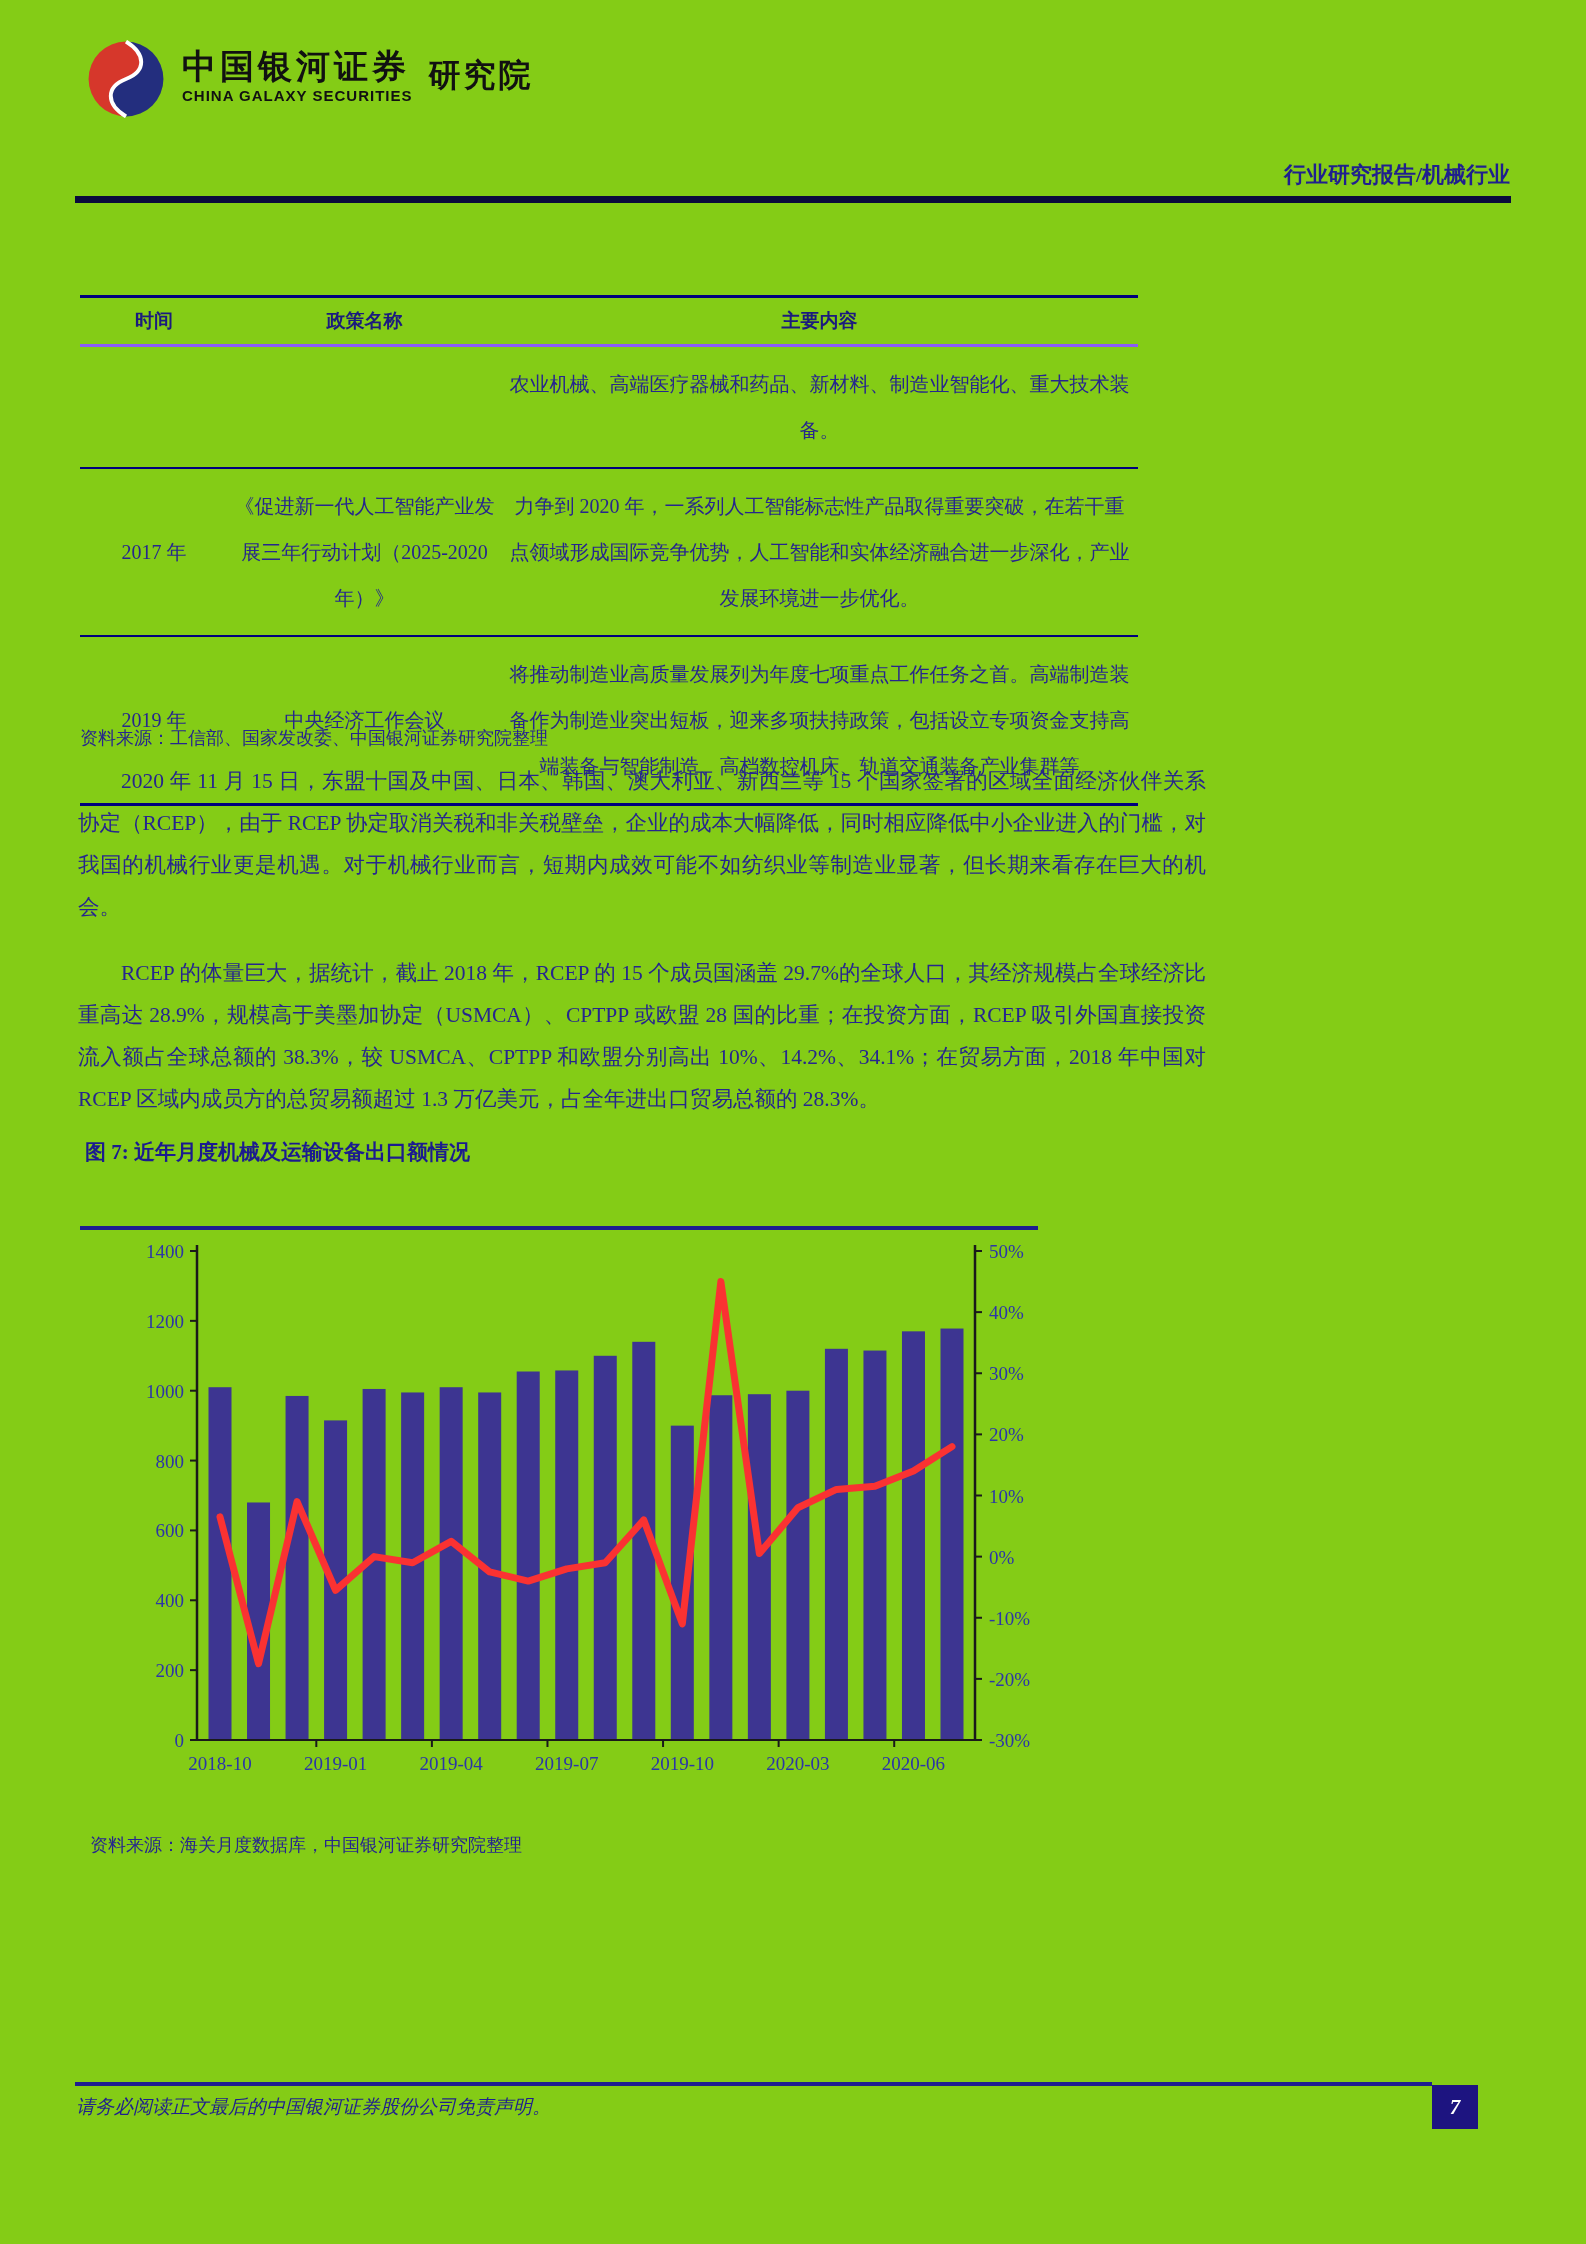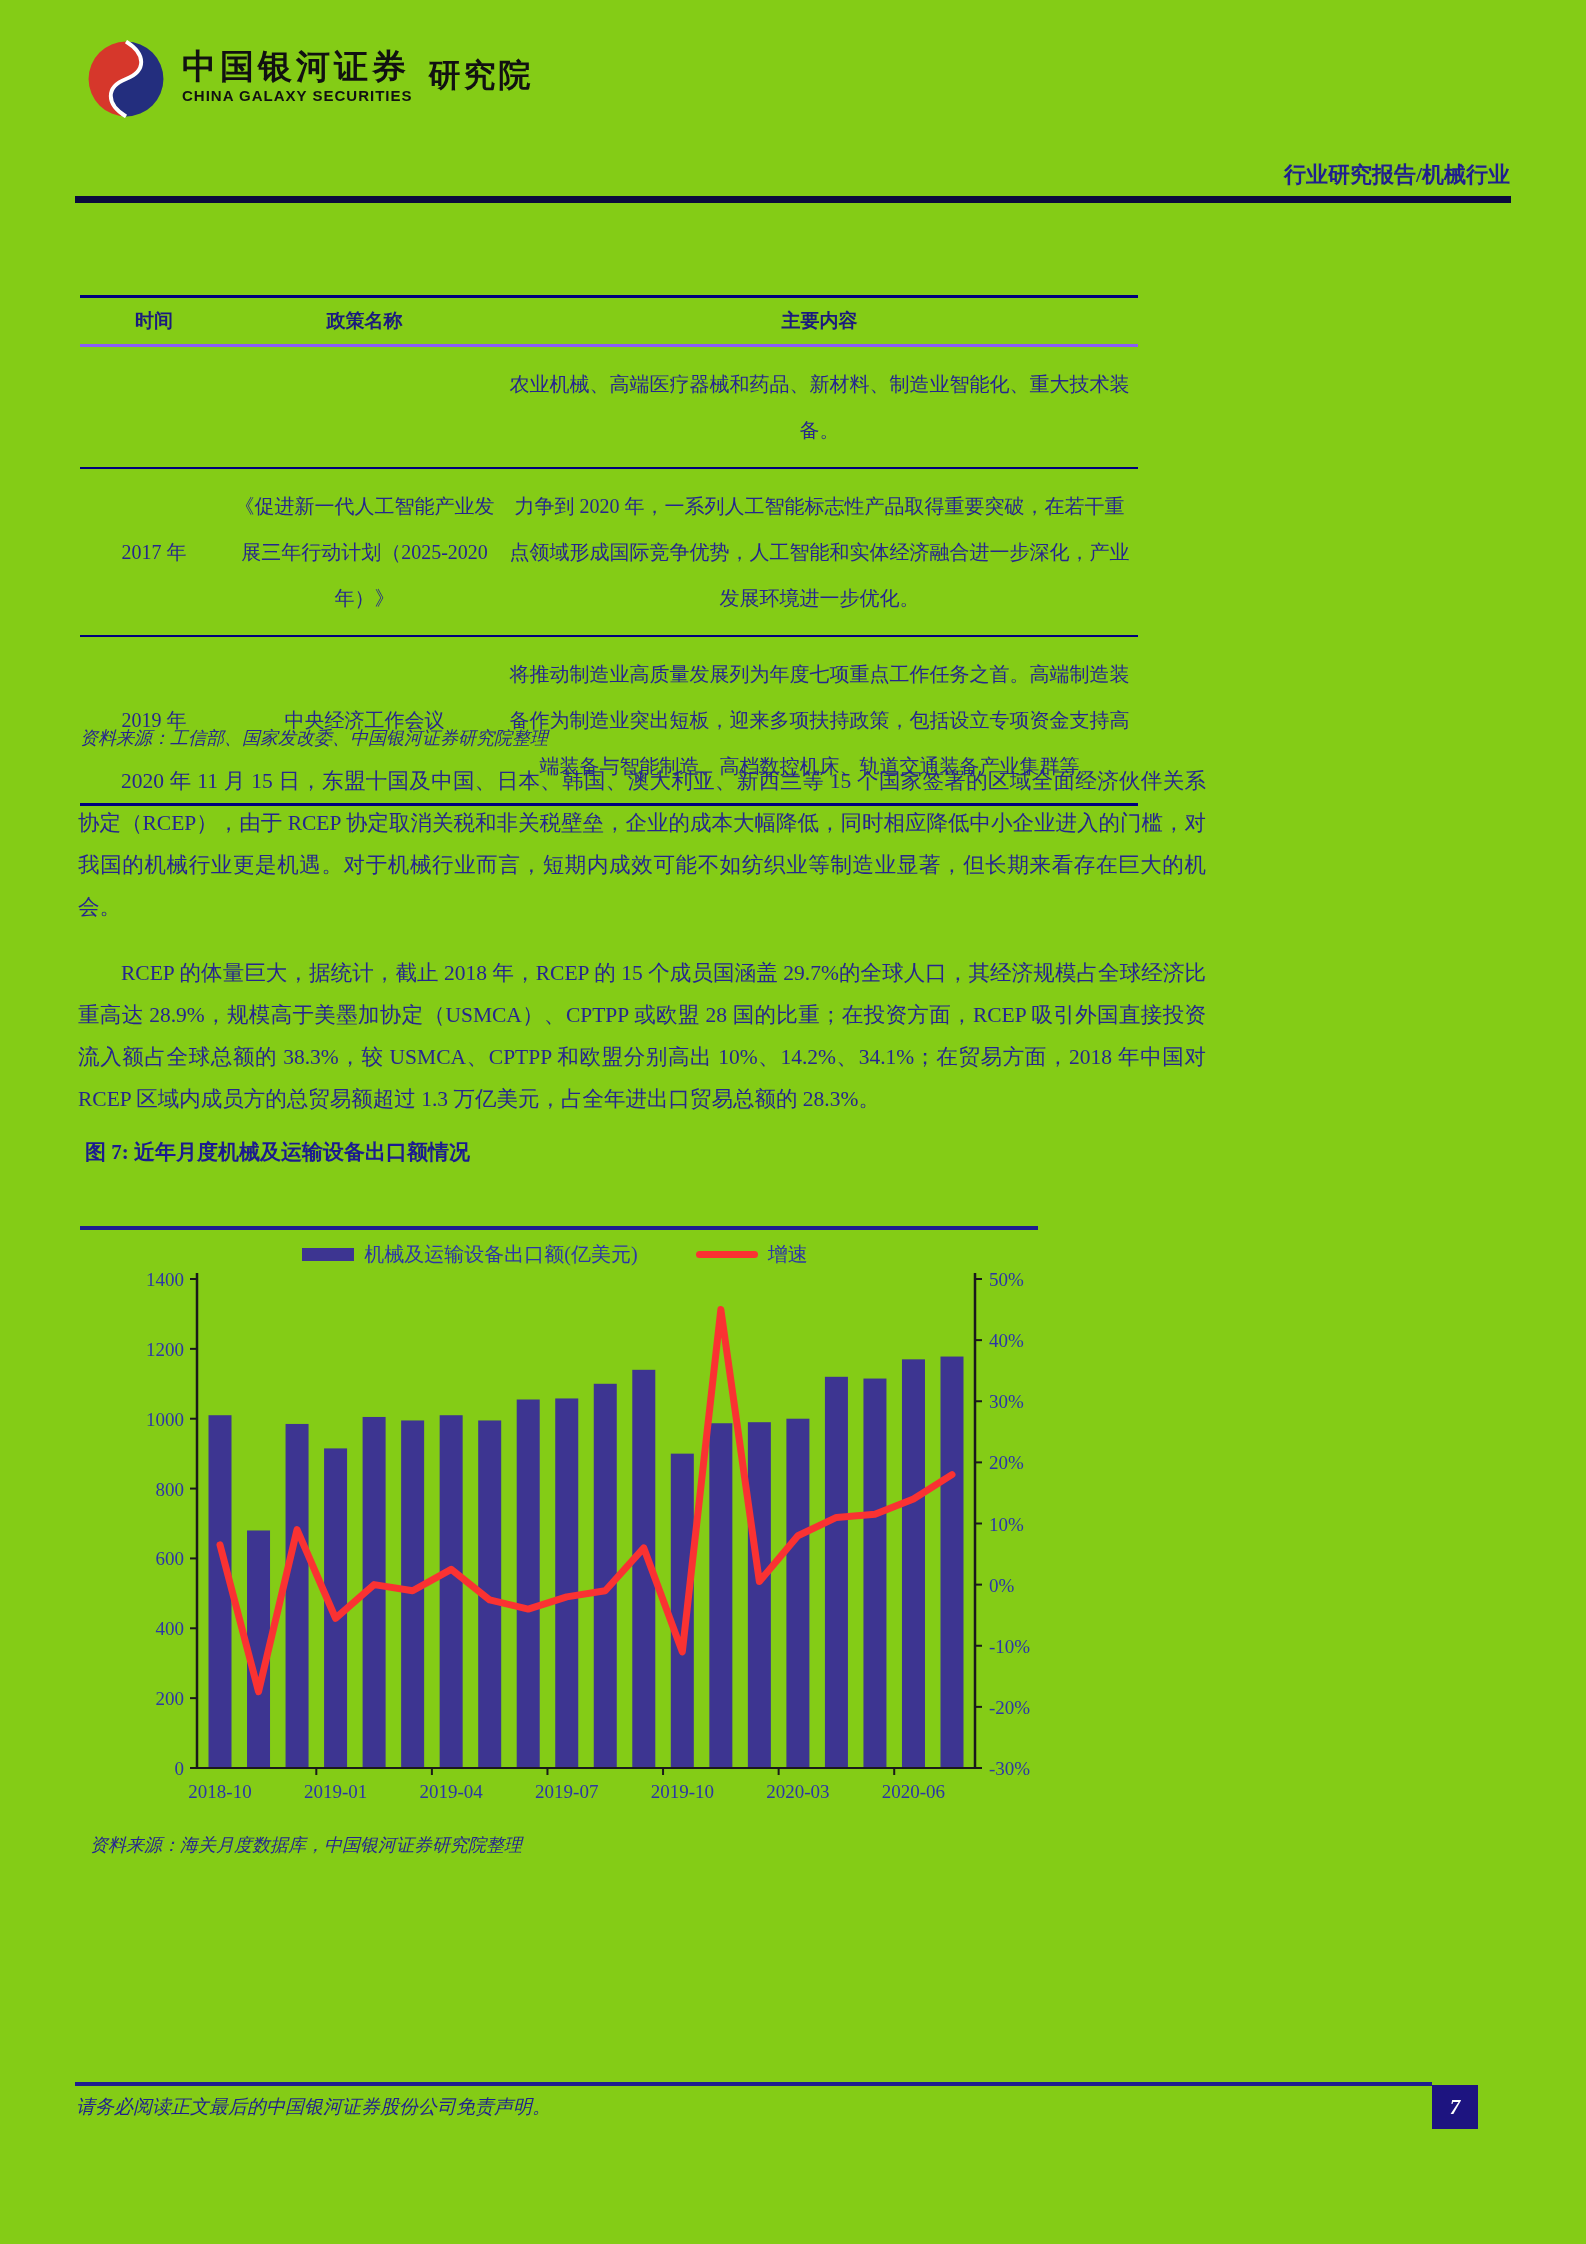--- a/index.html
+++ b/index.html
@@ -19,21 +19,21 @@
   
   .policy-table{position:absolute;top:295px;left:80px;width:1058px;border-collapse:collapse;
     font-size:20px;color:#26268E;}
   .policy-table th{border-top:3px solid #00007D;border-bottom:3px solid #8b5cf6;
     padding:10px 4px;font-size:19px;font-weight:bold;text-align:center;color:#1B1B7E;}
   .policy-table td{border-bottom:2px solid #00007D;padding:14px 6px;text-align:center;
     vertical-align:middle;line-height:46px;}
   .policy-table tr.last td{border-bottom:3px solid #00007D;}
   .col-time{width:140px;}
   .col-policy{width:265px;}
-  .table-source,.chart-source{font-style:italic;font-size:18px;color:#26268E;}
+  .table-source,.chart-source{font-size:18px;color:#26268E;}
   .table-source{position:absolute;top:726px;left:80px;}
   
   .para{position:absolute;left:78px;width:1128px;font-size:21.5px;line-height:42px;
     text-align:justify;text-indent:2em;color:#26268E;}
   .p1{top:760px;}
   .p2{top:952px;}
   .p3{top:1872px;}
   
   .fig-title{position:absolute;top:1138px;left:85px;font-size:21px;font-weight:bold;color:#1B1B8F;}
   .fig-rule{position:absolute;top:1226px;left:80px;width:958px;height:4px;background:#1E1E8F;}
@@ -98,26 +98,20 @@
     </tbody>
   </table>
   <div class="table-source">资料来源：工信部、国家发改委、中国银河证券研究院整理</div>
 
   <div class="para p1">2020 年 11 月 15 日，东盟十国及中国、日本、韩国、澳大利亚、新西兰等 15 个国家签署的区域全面经济伙伴关系协定（RCEP），由于 RCEP 协定取消关税和非关税壁垒，企业的成本大幅降低，同时相应降低中小企业进入的门槛，对我国的机械行业更是机遇。对于机械行业而言，短期内成效可能不如纺织业等制造业显著，但长期来看存在巨大的机会。</div>
   <div class="para p2">RCEP 的体量巨大，据统计，截止 2018 年，RCEP 的 15 个成员国涵盖 29.7%的全球人口，其经济规模占全球经济比重高达 28.9%，规模高于美墨加协定（USMCA）、CPTPP 或欧盟 28 国的比重；在投资方面，RCEP 吸引外国直接投资流入额占全球总额的 38.3%，较 USMCA、CPTPP 和欧盟分别高出 10%、14.2%、34.1%；在贸易方面，2018 年中国对 RCEP 区域内成员方的总贸易额超过 1.3 万亿美元，占全年进出口贸易总额的 28.3%。</div>
 
   <div class="fig-title">图 7: 近年月度机械及运输设备出口额情况</div>
   <div class="fig-rule"></div>
   <div class="chart-block">
-    <div class="legend-row">
-      <span class="legend-bar-swatch"></span>
-      <span>机械及运输设备出口额(亿美元)</span>
-      <span class="legend-line-swatch"></span>
-      <span>增速</span>
-    </div>
     <div id="chart-svg-host"><svg viewBox="0 0 970 560" width="970" height="560">
           <rect x="138.5" y="147.2214285714286" width="23" height="352.7785714285714" fill="#3D3591"></rect>
           <rect x="177.0263157894737" y="262.48571428571427" width="23" height="237.51428571428573" fill="#3D3591"></rect>
           <rect x="215.55263157894737" y="155.95357142857142" width="23" height="344.0464285714286" fill="#3D3591"></rect>
           <rect x="254.07894736842104" y="180.4035714285714" width="23" height="319.5964285714286" fill="#3D3591"></rect>
           <rect x="292.60526315789474" y="148.96785714285716" width="23" height="351.03214285714284" fill="#3D3591"></rect>
           <rect x="331.13157894736844" y="152.4607142857143" width="23" height="347.5392857142857" fill="#3D3591"></rect>
           <rect x="369.6578947368421" y="147.2214285714286" width="23" height="352.7785714285714" fill="#3D3591"></rect>
           <rect x="408.1842105263158" y="152.4607142857143" width="23" height="347.5392857142857" fill="#3D3591"></rect>
           <rect x="446.7105263157895" y="131.50357142857143" width="23" height="368.49642857142857" fill="#3D3591"></rect>

